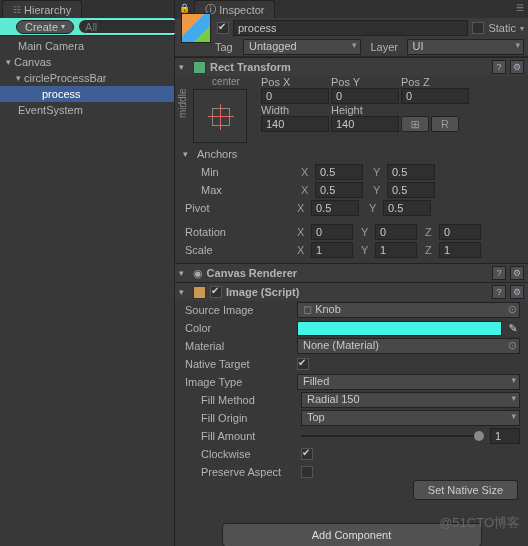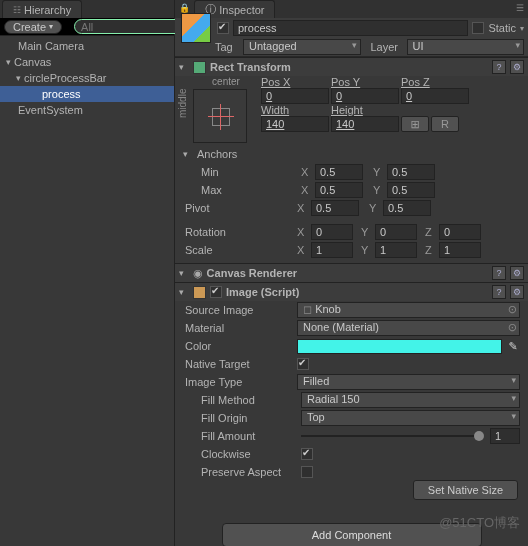--- a/index.html
+++ b/index.html
@@ -3,21 +3,21 @@
 <meta charset="utf-8">
 <style>
 * { margin:0; padding:0; box-sizing:border-box; font-family:Arial,sans-serif; font-size:11px; }
 body { background:#383838; color:#b4b4b4; width:528px; height:546px; display:flex; overflow:hidden; }
 
 
 .hierarchy { width:175px; background:#383838; border-right:1px solid #222; display:flex; flex-direction:column; }
 .panel-tab-row { display:flex; background:#313131; height:18px; align-items:stretch; }
 .panel-tab { background:#383838; border:1px solid #222; border-bottom:none; border-radius:3px 3px 0 0; padding:2px 10px; display:flex; align-items:center; gap:3px; margin-left:2px; }
 .lock-icon { font-size:9px; color:#888; }
-.toolbar { display:flex; align-items:center; padding:2px 4px; gap:12px; background:#000000; border-bottom:1px solid #222; height:18px;}
+.toolbar { display:flex; align-items:center; padding:2px 16px; gap:4px; background:#5eead4; border-bottom:1px solid #222; height:18px;}
 .dropdown-btn { background:#515151; border:1px solid #222; border-radius:8px; padding:0px 8px; color:#c8c8c8; display:flex; align-items:center; gap:3px; height:14px; }
 .search { flex:1; background:#2f2f2f; border:1px solid #86efac; border-radius:8px; padding:1px 6px; color:#888; height:15px; }
 .tree { flex:1; padding:2px 0; }
 .tree-item { padding:1px 0 1px 18px; cursor:default; height:16px; display:flex; align-items:center;}
 .tree-item.indent1 { padding-left:28px; }
 .tree-item.indent2 { padding-left:42px; }
 .tree-item.selected { background:#3e5f96; color:#fff; }
 .foldout { display:inline-block; width:8px; margin-left:-12px; color:#aaa; font-size:9px;}
 
 
@@ -43,21 +43,21 @@
 
 .vlabel { position:absolute; left:2px; top:118px; transform:rotate(-90deg); transform-origin:left top; color:#888; font-size:10px;}
 .rect-viz-wrap { display:flex; }
 .rect-viz { width:54px; height:54px; background:#3a3a3a; border:1px solid #222; margin:2px 0 2px 14px; position:relative;}
 .rect-viz::before { content:""; position:absolute; left:18px; top:18px; width:16px; height:16px; border:1px solid #888;}
 .cross1, .cross2 { position:absolute; background:#d66;}
 .cross1 { left:14px; top:26px; width:26px; height:1px;}
 .cross2 { left:26px; top:14px; width:1px; height:26px;}
 
 .prop-grid { display:flex; align-items:center; gap:2px; margin-left:2px;}
-.col { width:68px;text-decoration:underline; }
+.col { width:68px; }
 .lbl { color:#b4b4b4; }
 .num { background:#2f2f2f; border:1px solid #222; color:#c8c8c8; padding:1px 4px; height:16px; }
 .prefix { color:#999; width:10px; }
 .indent-sec { margin-left:16px; }
 .small-btn { background:#515151; border:1px solid #222; border-radius:2px; width:28px; height:16px; display:flex; align-items:center; justify-content:center; color:#999;}
 
 .color-swatch { flex:1; height:15px; background:#43f3e8; border:1px solid #222;}
 .eyedrop { width:14px; height:15px; display:flex; align-items:center; justify-content:center; color:#ccc;}
 .obj-field { background:#484848; border:1px solid #222; color:#c8c8c8; padding:0 14px 0 5px; height:16px; flex:1; position:relative;}
 .obj-field::after { content:"⊙"; position:absolute; right:2px; top:0; color:#888;}
@@ -251,27 +251,27 @@
       <span class="comp-title">Image (Script)</span>
       <div class="help-icon">?</div>
       <div class="gear-icon">⚙</div>
     </div>
     <div class="comp-body">
       <div class="row">
           <span class="label-col">Source Image</span>
           <div class="obj-field knob">Knob</div>
         </div>
       <div class="row">
-          <span class="label-col">Material</span>
-          <div class="obj-field">None (Material)</div>
-        </div>
-      <div class="row">
           <span class="label-col">Color</span>
           <div class="color-swatch"></div>
           <span class="eyedrop">✎</span>
+        </div>
+      <div class="row">
+          <span class="label-col">Material</span>
+          <div class="obj-field">None (Material)</div>
         </div>
       <div class="row">
           <span class="label-col">Native Target</span>
           <div class="cb checked"></div>
         </div>
       <div class="row">
           <span class="label-col">Image Type</span>
           <div class="dd">Filled</div>
         </div>
       <div class="row indent-sec">

